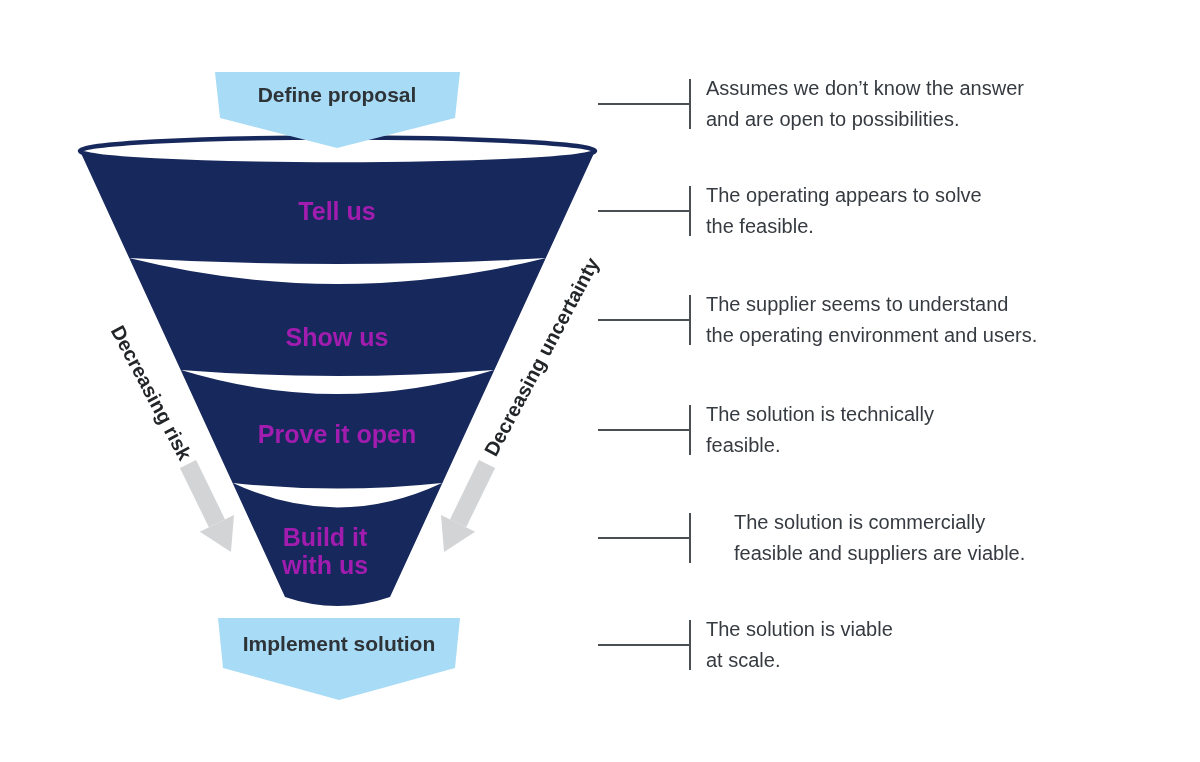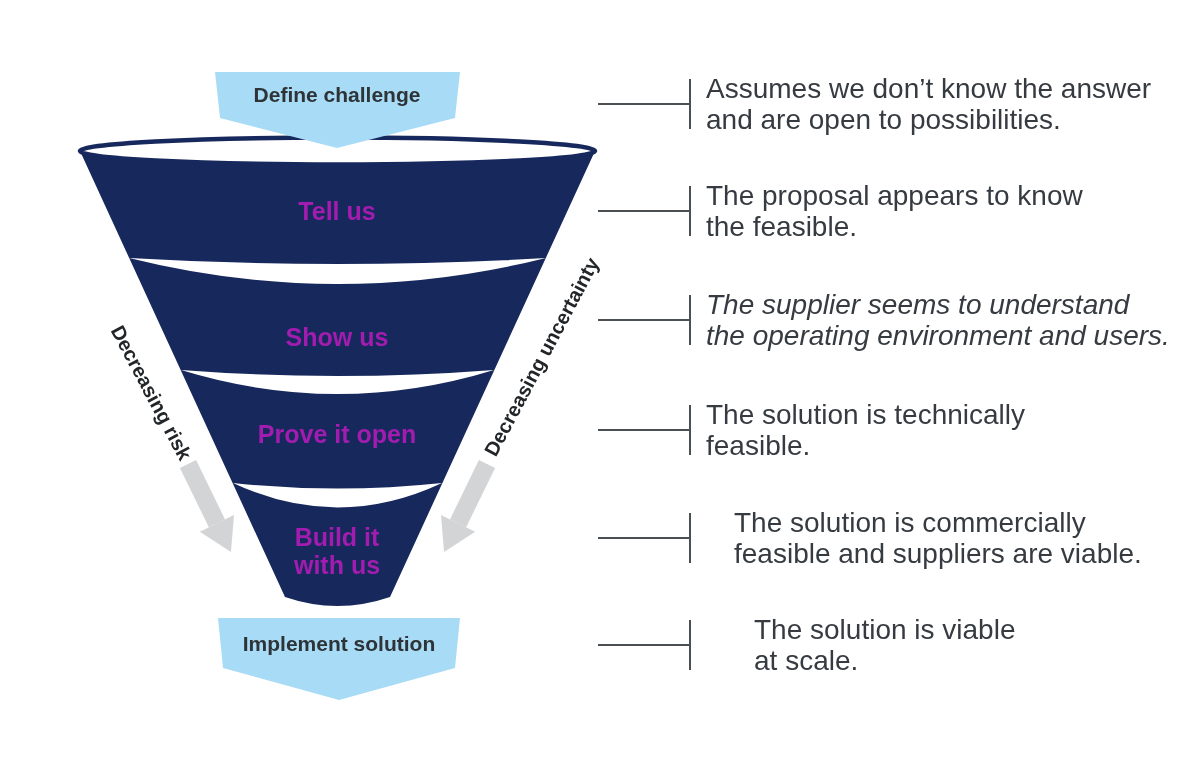--- a/index.html
+++ b/index.html
@@ -16,21 +16,21 @@
   .banner-label{font-size:21px;font-weight:700;color:var(--banner-text);
                 transform:translate(-50%,-50%);}
   .stage-label{font-size:25px;font-weight:700;color:#a21caf;text-align:center;
                transform:translate(-50%,-50%);line-height:28px;}
   .side-label{font-size:20px;font-weight:700;color:var(--side-label);}
   .side-label.left{transform:translate(-50%,-50%) rotate(62deg);}
   .side-label.right{transform:translate(-50%,-50%) rotate(-62deg);}
   .annotation{position:absolute;left:598px;display:flex;align-items:center;height:62px;}
   .bracket{flex:0 0 auto;display:block;}
   .bracket line{stroke:var(--bracket-gray);stroke-width:2;}
-  .ann-text{margin-left:12px;font-size:28px;line-height:31px;color:var(--text-dark);}
+  .ann-text{margin-left:12px;font-size:20px;line-height:31px;color:var(--text-dark);}
 </style>
 </head>
 <body>
 
 <div class="canvas">
 
   <svg class="scene" width="1200" height="762" viewBox="0 0 1200 762">
 
     <path class="navy-shape" d="M80,151 Q337.5,178 595,151 L390,597 Q337.5,615 285,597 Z"></path>
 
@@ -46,27 +46,27 @@
     <g transform="translate(188,464) rotate(64)">
       <rect class="arrow-shape" x="0" y="-9" width="66" height="18"></rect>
       <polygon class="arrow-shape" points="66,-19 98,0 66,19"></polygon>
     </g>
     <g transform="translate(487,464) rotate(116)">
       <rect class="arrow-shape" x="0" y="-9" width="66" height="18"></rect>
       <polygon class="arrow-shape" points="66,-19 98,0 66,19"></polygon>
     </g>
   </svg>
 
-  <div class="overlay banner-label" style="left:337px;top:95px;">Define challenge</div>
+  <div class="overlay banner-label" style="left:337px;top:95px;">Define proposal</div>
   <div class="overlay banner-label" style="left:339px;top:644px;">Implement solution</div>
 
   <div class="overlay stage-label" style="left:337px;top:211px;">Tell us</div>
   <div class="overlay stage-label" style="left:337px;top:337px;">Show us</div>
   <div class="overlay stage-label" style="left:337px;top:434px;">Prove it open</div>
-  <div class="overlay stage-label" style="left:337px;top:551px;text-align:center;">
+  <div class="overlay stage-label" style="left:325px;top:551px;text-align:center;">
     <div>Build it</div>
     <div>with us</div>
   </div>
 
   <div class="overlay side-label left" style="left:151px;top:393px;">Decreasing risk</div>
   <div class="overlay side-label right" style="left:542px;top:357px;">Decreasing uncertainty</div>
 
   <div class="annotation" style="top:73px;">
     <svg class="bracket" width="96" height="56">
       <line x1="0" y1="28" x2="92" y2="28"></line>
@@ -77,26 +77,26 @@
       <div>and are open to possibilities.</div>
     </div>
   </div>
 
   <div class="annotation" style="top:180px;">
     <svg class="bracket" width="96" height="56">
       <line x1="0" y1="28" x2="92" y2="28"></line>
         <line x1="92" y1="3" x2="92" y2="53"></line>
     </svg>
     <div class="ann-text">
-      <div>The proposal appears to know</div>
+      <div>The operating appears to solve</div>
       <div>the feasible.</div>
     </div>
   </div>
 
-  <div class="annotation" style="top:289px;font-style:italic;">
+  <div class="annotation" style="top:289px;">
     <svg class="bracket" width="96" height="56">
       <line x1="0" y1="28" x2="92" y2="28"></line>
         <line x1="92" y1="3" x2="92" y2="53"></line>
     </svg>
     <div class="ann-text">
       <div>The supplier seems to understand</div>
       <div>the operating environment and users.</div>
     </div>
   </div>
 
@@ -115,21 +115,21 @@
     <svg class="bracket" width="96" height="56">
       <line x1="0" y1="28" x2="92" y2="28"></line>
         <line x1="92" y1="3" x2="92" y2="53"></line>
     </svg>
     <div class="ann-text">
       <div>The solution is commercially</div>
       <div>feasible and suppliers are viable.</div>
     </div>
   </div>
 
-  <div class="annotation" style="top:614px;gap:48px;">
+  <div class="annotation" style="top:614px;">
     <svg class="bracket" width="96" height="56">
       <line x1="0" y1="28" x2="92" y2="28"></line>
         <line x1="92" y1="3" x2="92" y2="53"></line>
     </svg>
     <div class="ann-text">
       <div>The solution is viable</div>
       <div>at scale.</div>
     </div>
   </div>
 

